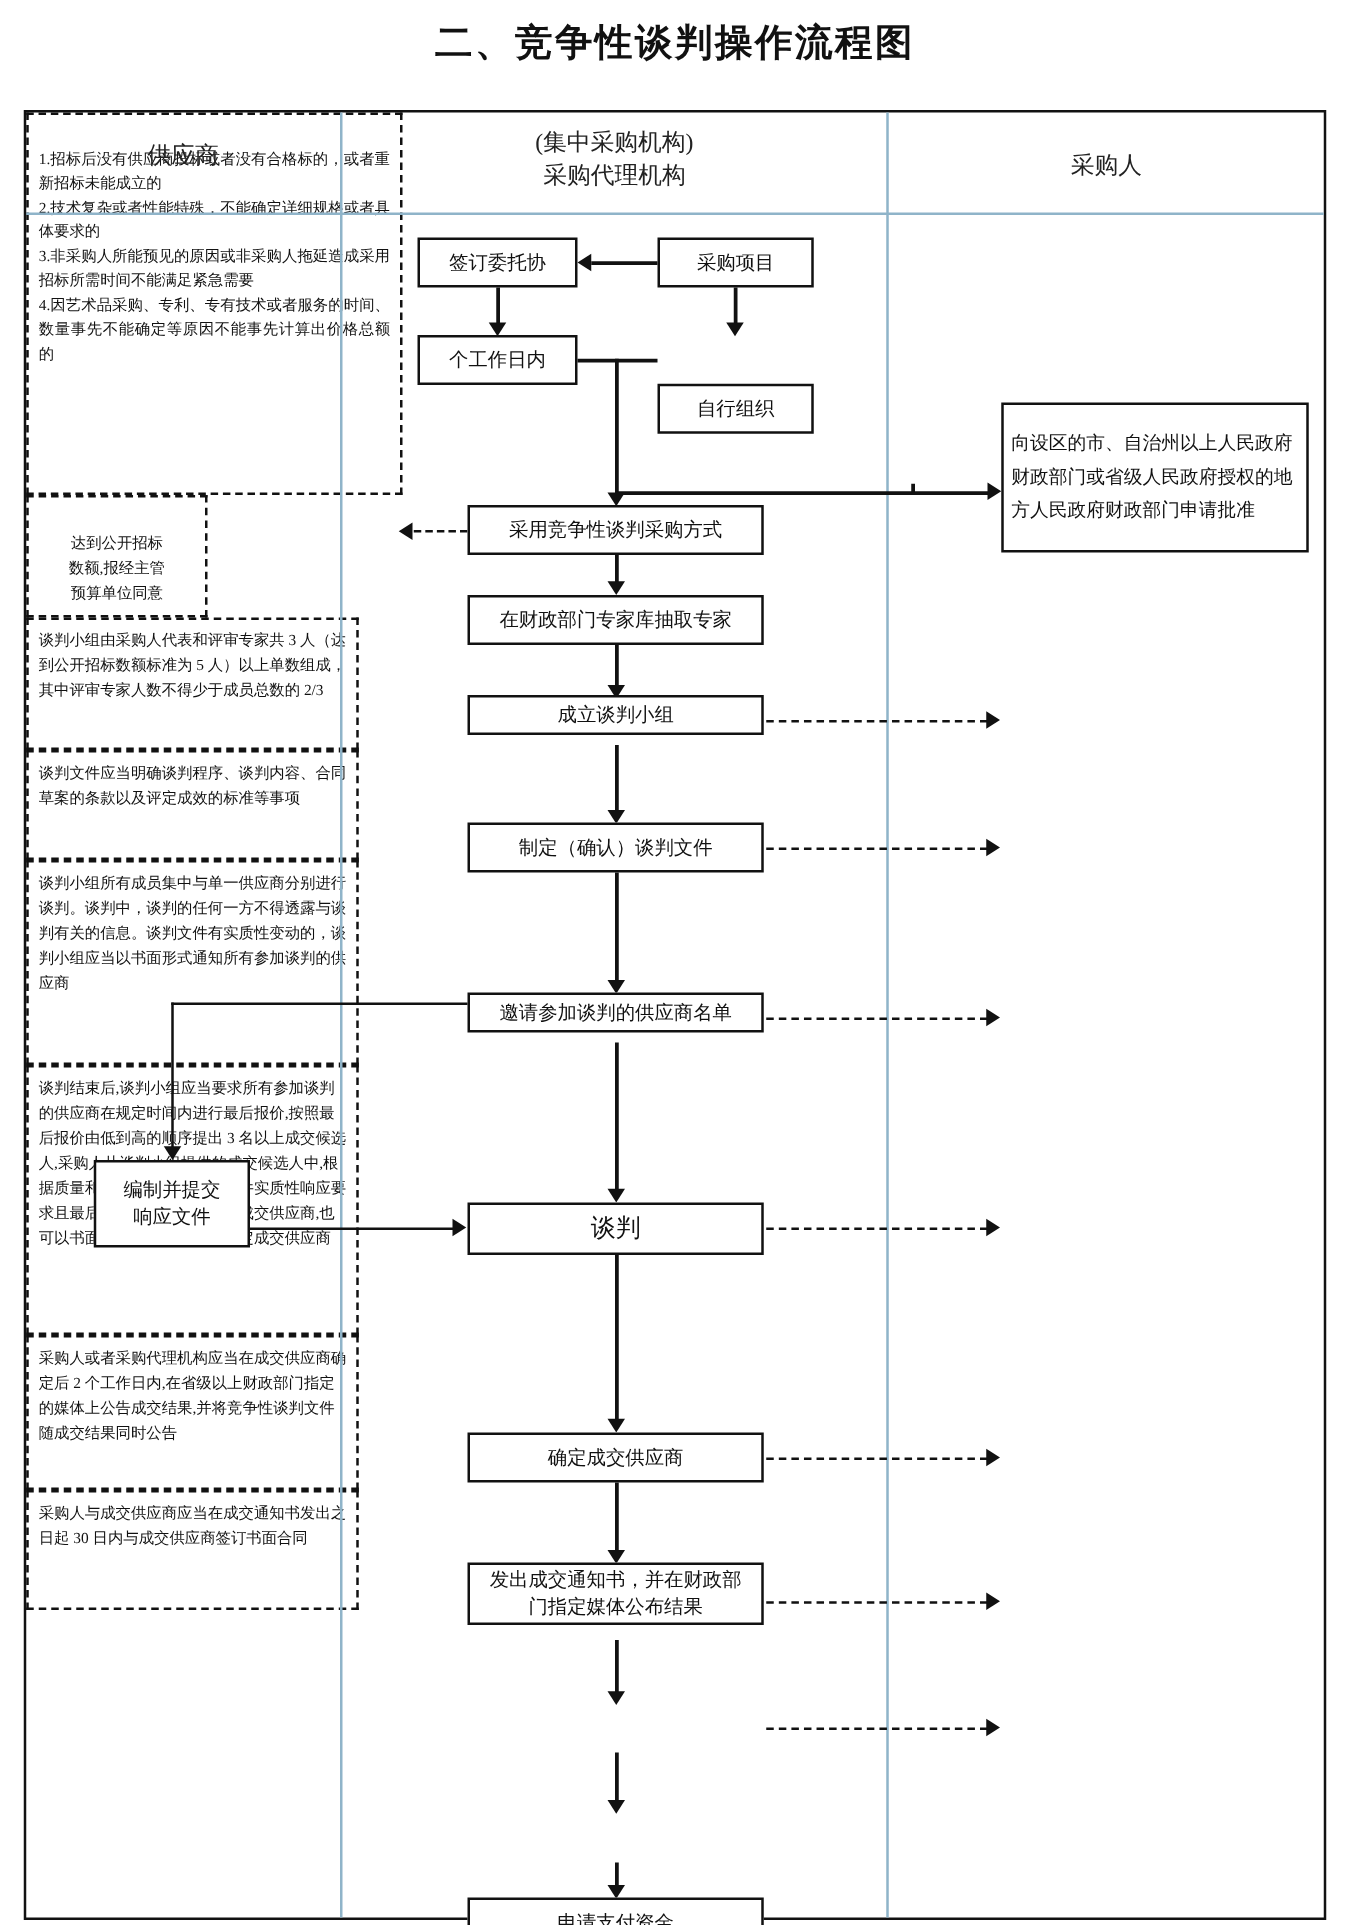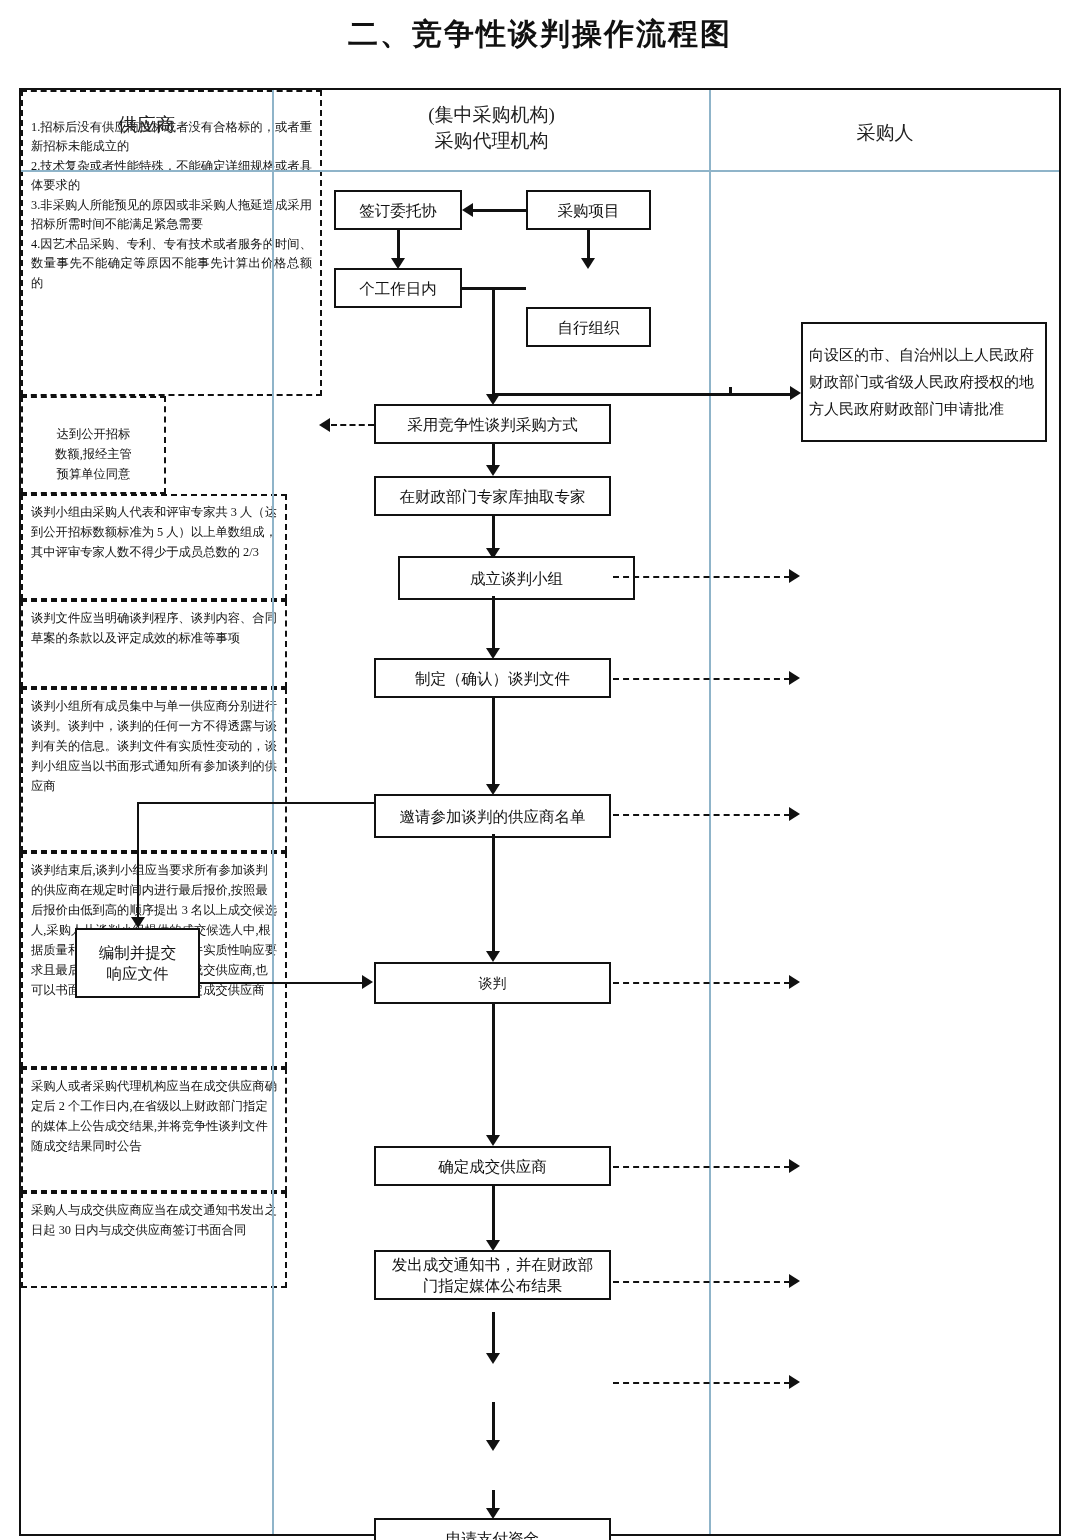--- a/index.html
+++ b/index.html
@@ -32,21 +32,21 @@
   }
   .solid{border:2.5px solid #111;font-size:15.5px;line-height:21px;padding:2px 6px;}
   .dashed{
     border:2px dashed #111;font-size:12.3px;line-height:19.5px;
     padding:6px 8px;text-align:justify;display:block;
   }
   .dashed-c{
     border:2px dashed #111;font-size:12.3px;line-height:20px;
     padding:6px 8px;text-align:left;display:block;
   }
-  .big{font-size:14px;}
+  .big{font-size:20px;}
 
   
   .ln{position:absolute;background:#111;}
   .vln{width:2.5px;}
   .hln{height:2.5px;}
   .vthin{width:1.6px;}
   .hthin{height:1.6px;}
 
   .arrow-d{
     position:absolute;width:0;height:0;
@@ -146,21 +146,21 @@
   <div class="ln vln" style="left:471px;top:354px;height:25px;"></div>
   <div class="arrow-d" style="left:465px;top:375px;"></div>
 
   <div class="node solid" style="left:353px;top:386px;width:237px;height:40px;">
     <span>在财政部门专家库抽取专家</span>
   </div>
 
   <div class="ln vln" style="left:471px;top:426px;height:36px;"></div>
   <div class="arrow-d" style="left:465px;top:458px;"></div>
 
-  <div class="node solid" style="left:353px;top:466px;width:237px;height:44px;margin-left:24px;">
+  <div class="node solid" style="left:353px;top:466px;width:237px;height:32px;">
     <span>成立谈判小组</span>
   </div>
   <div class="dashed-c" style="left:780px;top:398px;width:246px;height:90px;">
     <span>谈判小组由采购人代表和评审专家共 3 人（达到公开招标数额标准为 5 人）以上单数组成，其中评审专家人数不得少于成员总数的 2/3</span>
   </div>
   <div class="dln-h" style="left:592px;top:486px;width:177px;"></div>
   <div class="arrow-r" style="left:768px;top:479px;"></div>
 
   <div class="ln vln" style="left:471px;top:506px;height:56px;"></div>
   <div class="arrow-d" style="left:465px;top:558px;"></div>
@@ -170,21 +170,21 @@
   </div>
   <div class="dashed-c" style="left:780px;top:522px;width:246px;height:72px;">
     <span>谈判文件应当明确谈判程序、谈判内容、合同草案的条款以及评定成效的标准等事项</span>
   </div>
   <div class="dln-h" style="left:592px;top:588px;width:177px;"></div>
   <div class="arrow-r" style="left:768px;top:581px;"></div>
 
   <div class="ln vln" style="left:471px;top:608px;height:90px;"></div>
   <div class="arrow-d" style="left:465px;top:694px;"></div>
 
-  <div class="node solid" style="left:353px;top:704px;width:237px;height:44px;">
+  <div class="node solid" style="left:353px;top:704px;width:237px;height:32px;">
     <span>邀请参加谈判的供应商名单</span>
   </div>
   <div class="dln-h" style="left:592px;top:724px;width:177px;"></div>
   <div class="arrow-r" style="left:768px;top:717px;"></div>
 
   <div class="ln hthin" style="left:116px;top:712px;width:237px;"></div>
   <div class="ln vthin" style="left:116px;top:712px;height:118px;"></div>
   <div class="arrow-d" style="left:110px;top:827px;"></div>
 
   <div class="node solid" style="left:54px;top:838px;width:125px;height:70px;flex-direction:column;">

